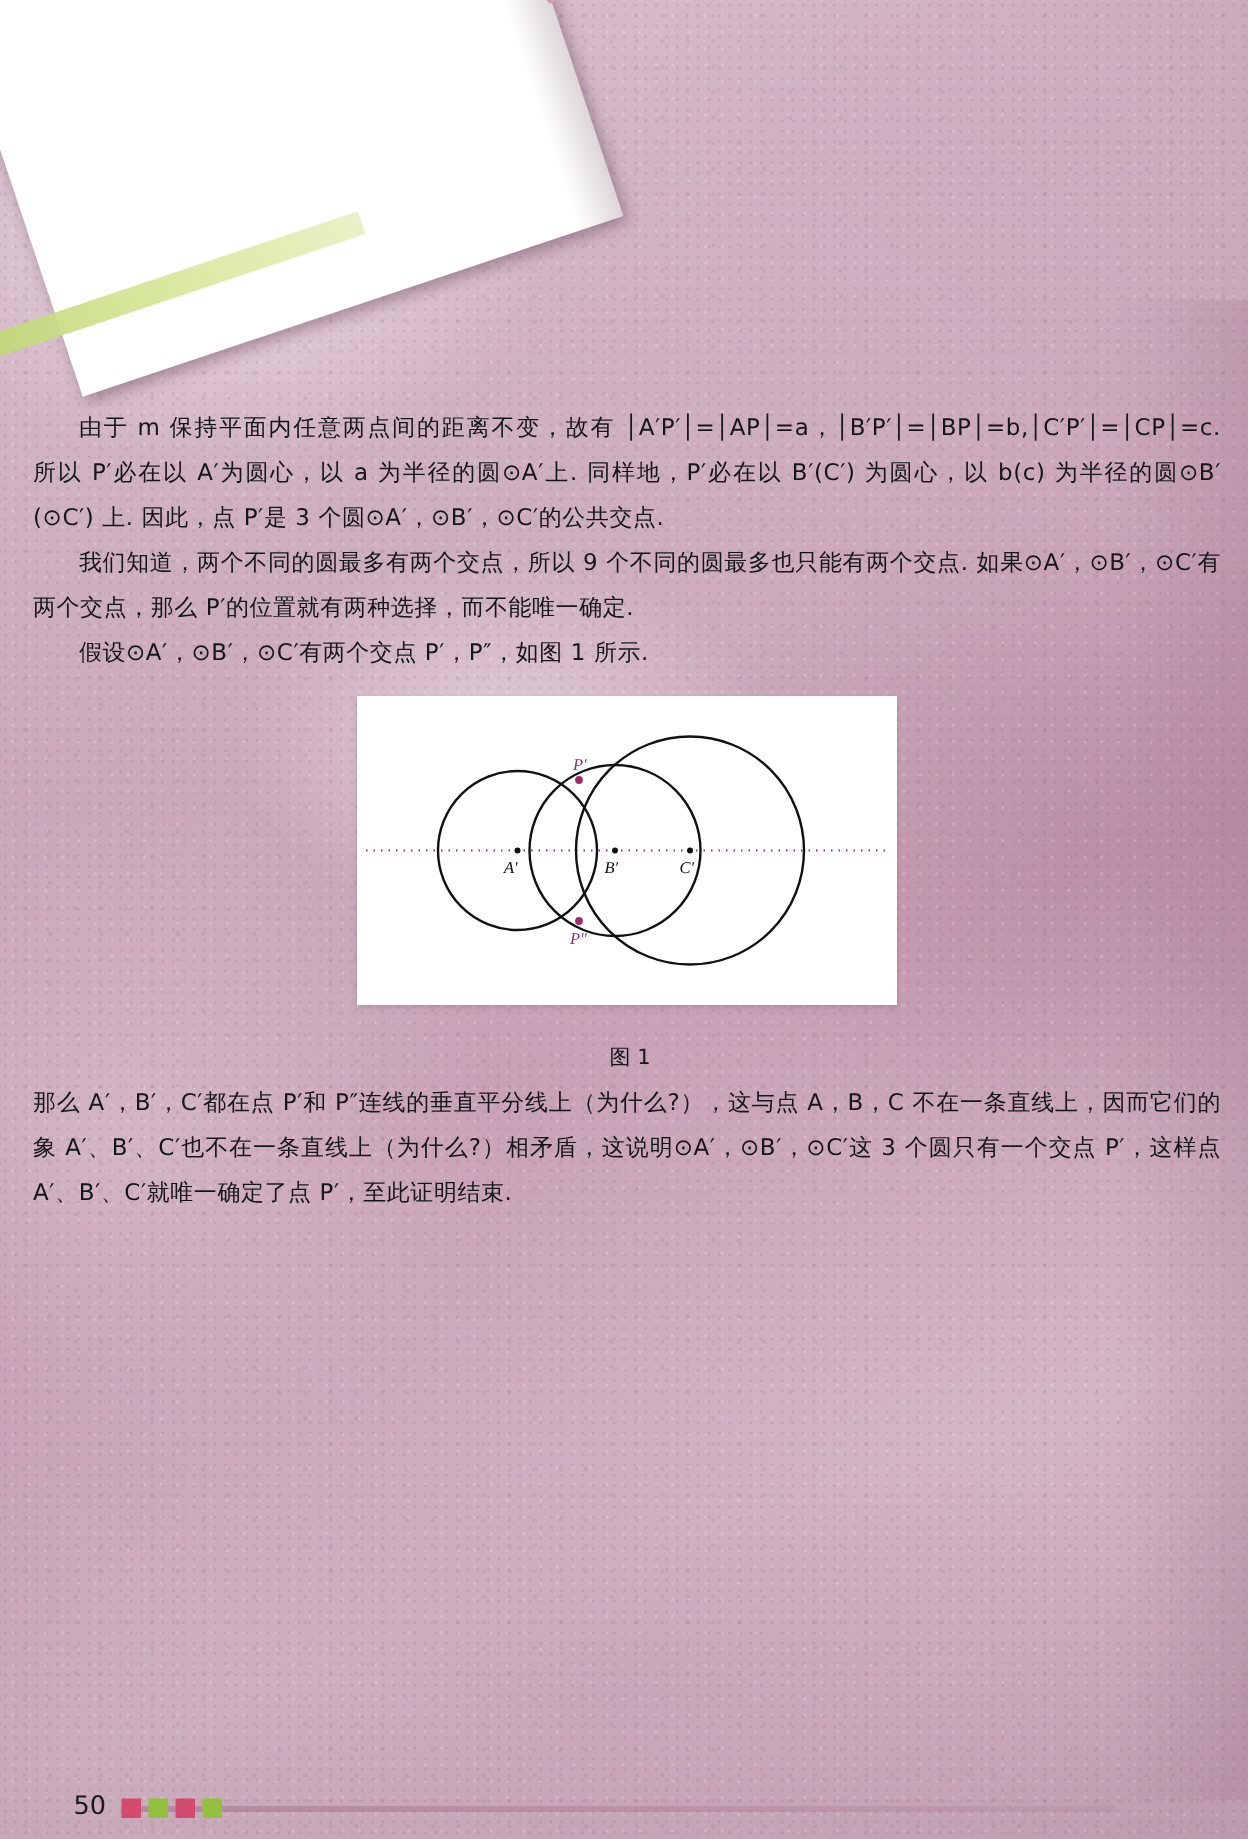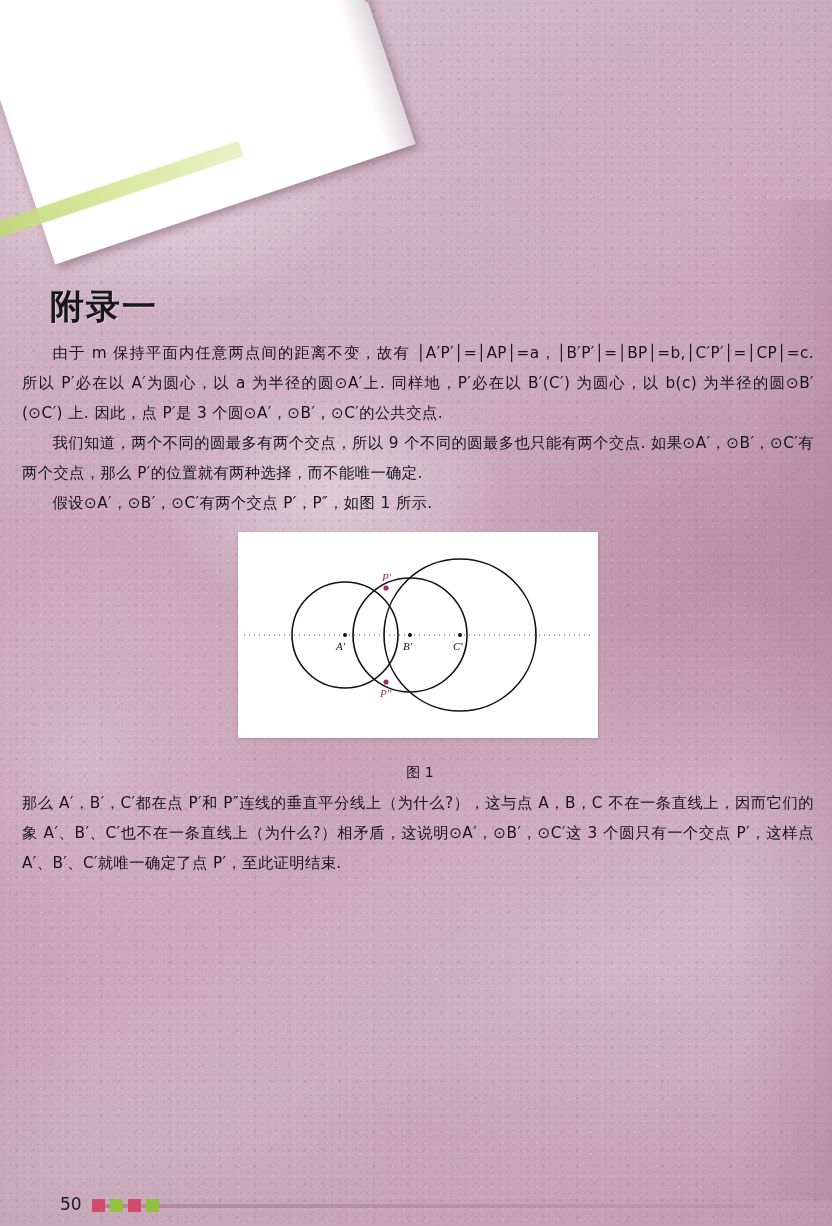--- a/index.html
+++ b/index.html
@@ -143,21 +143,21 @@
     font-family: "DejaVu Sans", sans-serif;
     font-size: 14px;
     color: #15151a;
     margin-top: 26px;
     margin-left: 4px;
   }
 
   
   .footer {
     position: absolute;
-    left: 14px;
+    left: 3px;
     bottom: 0;
     width: 741px;
     height: 44px;
   }
   .pagenum {
     position: absolute;
     left: 46px;
     bottom: 12px;
     font-family: "DejaVu Sans", sans-serif;
     font-size: 17px;
@@ -192,21 +192,20 @@
   <div class="corner">
 
     <div class="stripe s2"></div>
 
   </div>
   <div class="corner-green"></div>
   <div class="corner-edge"></div>
 
   <div class="content">
 
-    <div class="appendix-title">附录一</div>
 
     <p class="body indent">由于 m 保持平面内任意两点间的距离不变，故有 │A′P′│=│AP│=a，│B′P′│=│BP│=b,│C′P′│=│CP│=c. 所以 P′必在以 A′为圆心，以 a 为半径的圆⊙A′上. 同样地，P′必在以 B′(C′) 为圆心，以 b(c) 为半径的圆⊙B′(⊙C′) 上. 因此，点 P′是 3 个圆⊙A′，⊙B′，⊙C′的公共交点.</p>
     <p class="body indent">我们知道，两个不同的圆最多有两个交点，所以 9 个不同的圆最多也只能有两个交点. 如果⊙A′，⊙B′，⊙C′有两个交点，那么 P′的位置就有两种选择，而不能唯一确定.</p>
     <p class="body indent">假设⊙A′，⊙B′，⊙C′有两个交点 P′，P″，如图 1 所示.</p>
 
     <div class="figure-wrap">
       <div class="figure-box">
         <svg width="360" height="206" viewBox="0 0 360 206">
 
           <line x1="6" y1="103" x2="354" y2="103" stroke="#9b2d6b" stroke-width="1.2" stroke-dasharray="1 4"></line>

